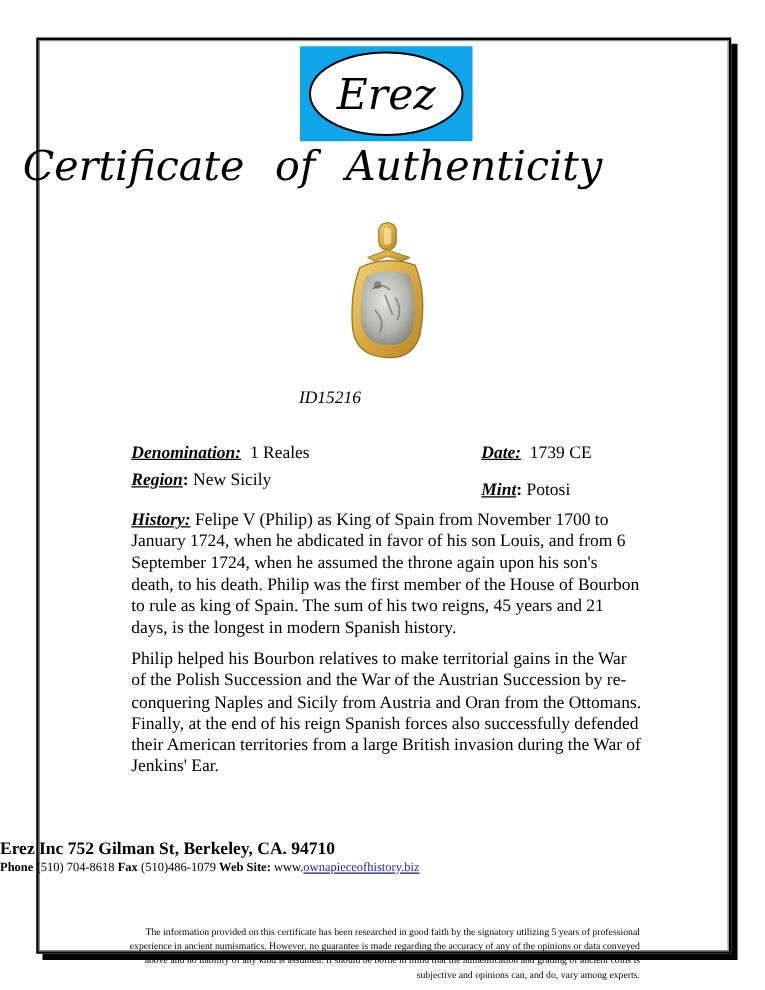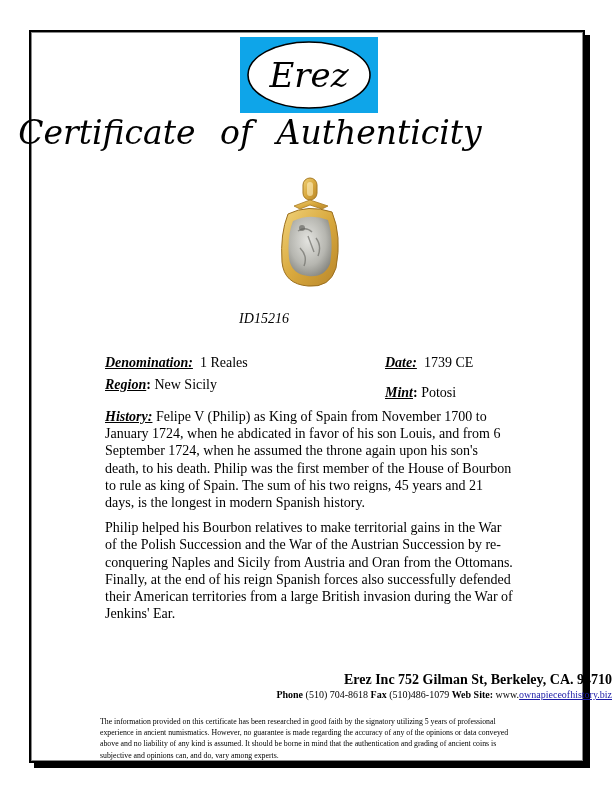--- a/index.html
+++ b/index.html
@@ -100,42 +100,42 @@
       font-weight: bold;
       font-style: italic;
       text-decoration: underline;
       text-align: center;
     }
     .footer {
       position: absolute;
       left: 0;
       width: 612px;
       top: 672px;
-      text-align: right;
+      text-align: left;
     }
     .footer .addr {
       font-weight: bold;
       font-size: 14px;
       line-height: 16px;
     }
     .footer .contact {
       font-size: 10px;
       line-height: 14px;
     }
     .footer .contact b { font-weight: bold; }
     .footer .contact a {
       color: #1a1aa6;
       text-decoration: underline;
     }
     .disclaimer {
       position: absolute;
       left: 100px;
       width: 412px;
-      top: 716px;
-      text-align: left;
+      top: 740px;
+      text-align: right;
       font-size: 7.8px;
       line-height: 11.2px;
     }
   </style>
 </head>
 <body>
 
 <div class="frame">
   <div class="frame-inner"></div>
 </div>

